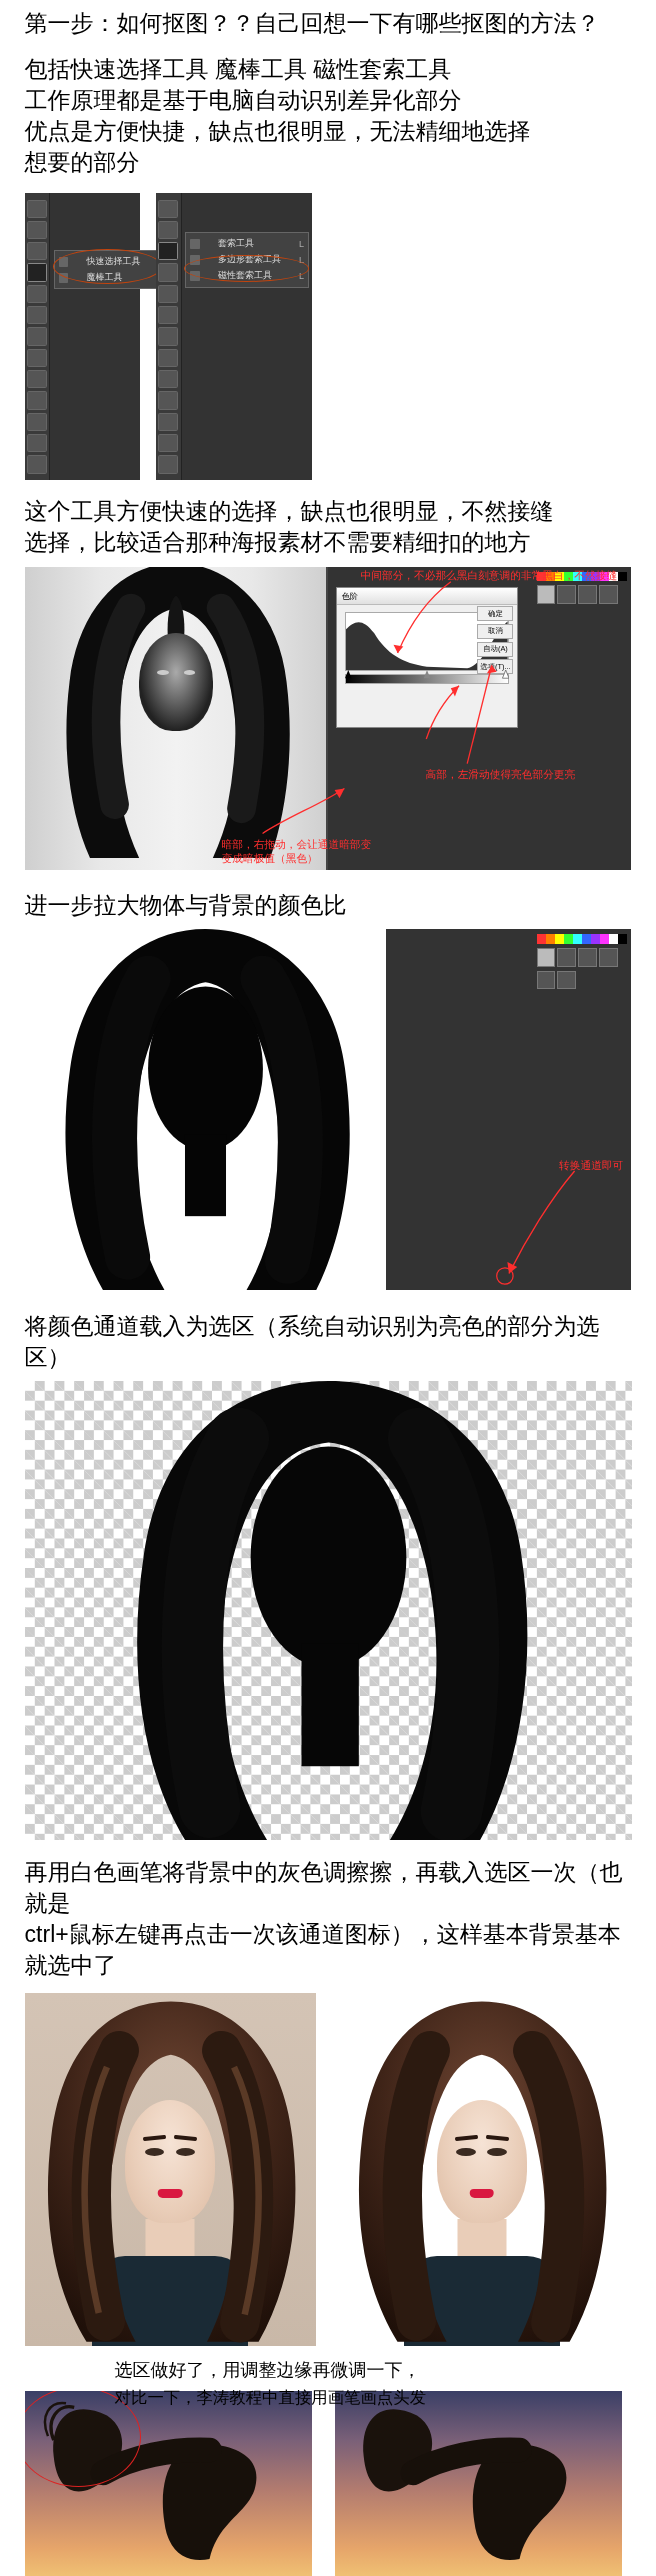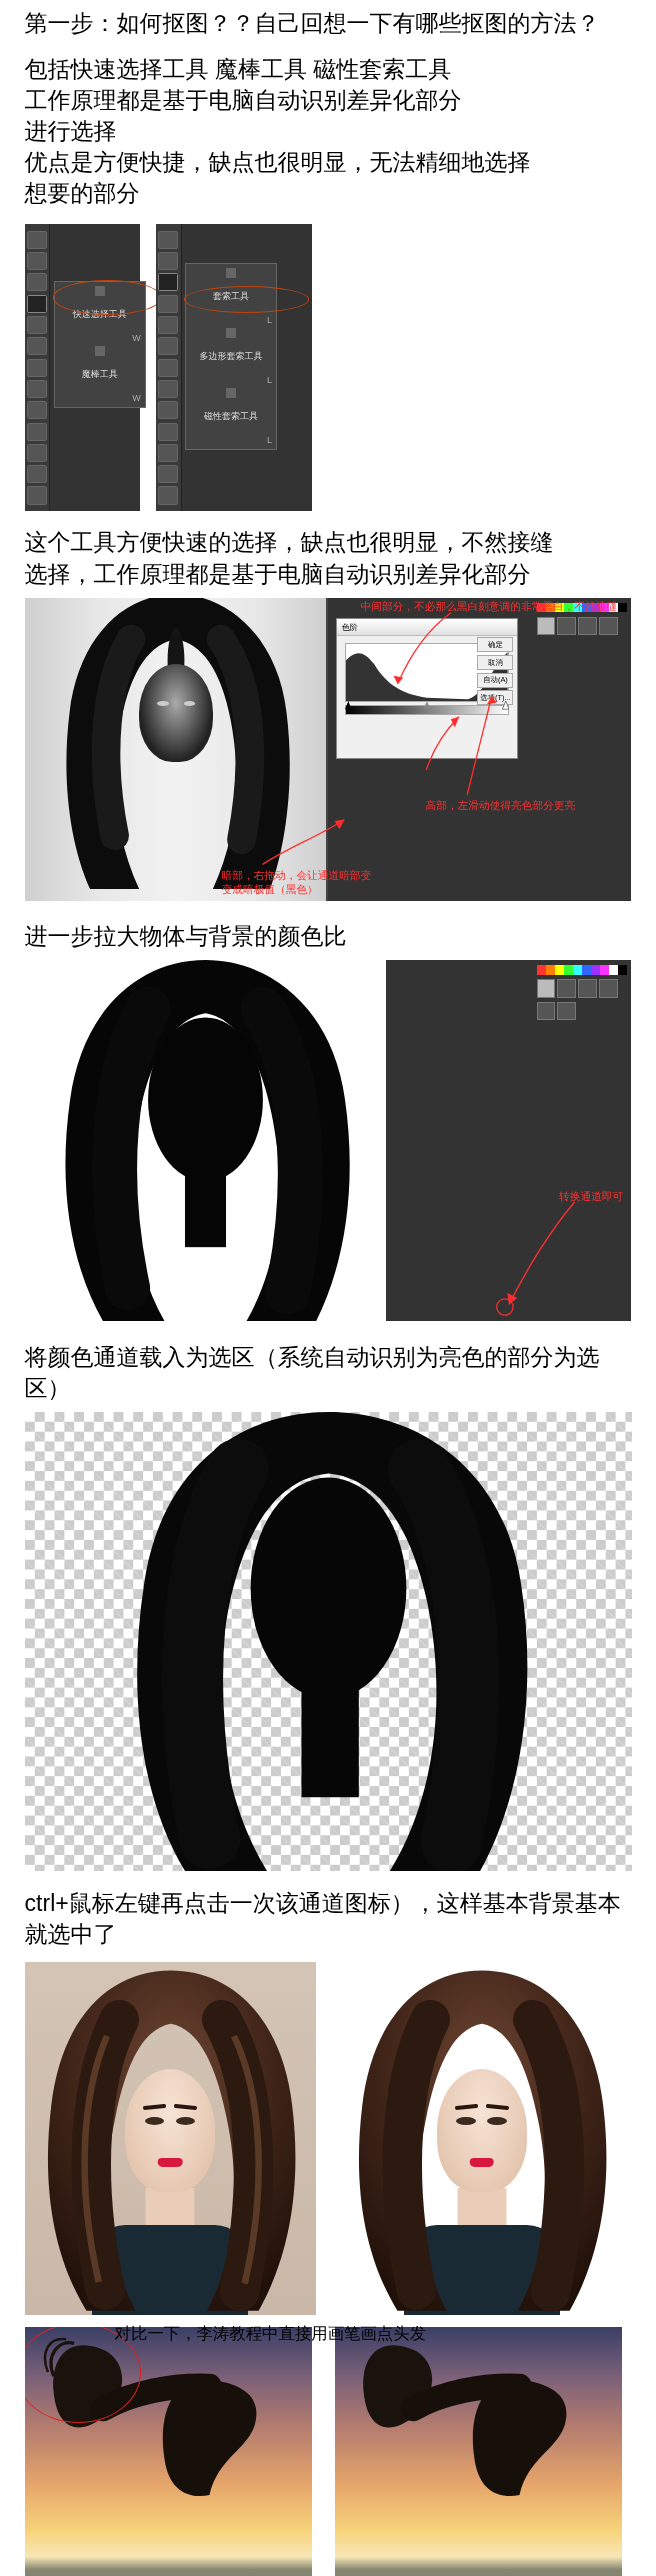--- a/index.html
+++ b/index.html
@@ -59,24 +59,23 @@
     background: #424242;
     border: 0.8px solid #666;
     padding: 2.5px 4.1px;
     font-size: 9px;
     color: #ddd;
     min-width: 82px;
   }
   .flyout-row {
     display: flex;
     align-items: center;
-    gap: 12px;
+    gap: 18px;
     padding: 1.6px 0;
     white-space: nowrap;
-    flex-direction: column;
   }
   .flyout-icon {
     width: 9.8px;
     height: 9.8px;
     background: #666;
     border-radius: 0.8px;
   }
   .flyout-key {
     margin-left: auto;
     color: #aaa;
@@ -376,21 +375,20 @@
 </style>
 </head>
 <body>
 
 <div class="wrap">
 
   <p class="line">第一步：如何抠图？？自己回想一下有哪些抠图的方法？</p>
   <div style="height:14.8px"></div>
   <p class="line">包括快速选择工具 魔棒工具 磁性套索工具</p>
   <p class="line">工作原理都是基于电脑自动识别差异化部分</p>
-  <p class="line">进行选择</p>
   <p class="line">优点是方便快捷，缺点也很明显，无法精细地选择</p>
   <p class="line">想要的部分</p>
 
   <div class="row-tools">
 
     <div class="ps-panel">
       <div class="toolbar">
         <div class="tool"></div>
         <div class="tool"></div>
         <div class="tool"></div>
@@ -451,21 +449,21 @@
           <span class="flyout-icon"></span>
           <span>磁性套索工具</span>
           <span class="flyout-key">L</span>
         </div>
       </div>
       <div class="oval" style="left:28px; top:62px; width:123px; height:24.6px;"></div>
     </div>
   </div>
 
   <p class="line">这个工具方便快速的选择，缺点也很明显，不然接缝</p>
-  <p class="line">选择，工作原理都是基于电脑自动识别差异化部分</p>
+  <p class="line">选择，比较适合那种海报素材不需要精细扣的地方</p>
 
 
   <div class="stage1">
     <div class="photo1">
       <svg class="hair1" width="303" height="303" viewBox="0 0 370 370">
         <path d="M185 5 C120 5 65 60 55 150 C45 230 55 310 80 365 L140 365 C110 300 105 230 118 160 C130 95 155 65 185 60 C215 65 240 95 252 160 C265 230 260 300 230 365 L300 365 C320 310 330 230 320 150 C310 60 250 5 185 5 Z" fill="#0c0c0c"></path>
         <path d="M130 60 C100 110 90 200 110 300" stroke="#1a1a1a" stroke-width="35" fill="none" stroke-linecap="round"></path>
         <path d="M240 60 C275 110 285 200 265 305" stroke="#1a1a1a" stroke-width="35" fill="none" stroke-linecap="round"></path>
         <path d="M185 45 C175 50 168 100 185 140 C202 100 195 50 185 45 Z" fill="#141414"></path>
       </svg>
@@ -587,20 +585,21 @@
       <g transform="translate(55,0)">
         <path d="M315 0 C205 0 110 70 90 210 C70 340 85 470 140 560 L240 560 C185 470 170 350 195 230 C220 120 265 80 315 75 C365 80 410 120 435 230 C460 350 445 470 390 560 L500 560 C550 470 570 340 550 210 C530 70 425 0 315 0 Z" fill="#080808"></path>
         <path d="M205 70 C150 160 130 330 170 520" stroke="#0c0c0c" stroke-width="75" stroke-linecap="round" fill="none"></path>
         <path d="M425 70 C485 160 505 330 465 525" stroke="#0c0c0c" stroke-width="75" stroke-linecap="round" fill="none"></path>
         <ellipse cx="315" cy="215" rx="95" ry="135" fill="#060606"></ellipse>
         <rect x="282" y="320" width="70" height="150" fill="#060606"></rect>
       </g>
     </svg>
   </div>
 
+  <p class="line">再用白色画笔将背景中的灰色调擦擦，再载入选区一次（也就是</p>
   <p class="line">ctrl+鼠标左键再点击一次该通道图标），这样基本背景基本就选中了</p>
 
   <div class="row-color">
     <div class="portrait">
       <svg width="291" height="353" style="position:absolute;left:0;top:0;z-index:3;" viewBox="0 0 355 430">
         <defs>
           <radialGradient id="hg1" cx="50%" cy="30%" r="75%">
             <stop offset="0%" stop-color="#6e4532"></stop>
             <stop offset="55%" stop-color="#3f2418"></stop>
             <stop offset="100%" stop-color="#1f1009"></stop>
@@ -641,20 +640,21 @@
       <div class="face-color">
         <div class="brow-l"></div>
           <div class="brow-r"></div>
         <div class="eye-l"></div>
           <div class="eye-r"></div>
         <div class="lips"></div>
       </div>
     </div>
   </div>
 
+  <p class="line small" style="padding-left:90px;">选区做好了，用调整边缘再微调一下，</p>
 
   <div class="row-sunset">
 
     <div class="compare-text">
       <span>对比一下，李涛教程中直接用画笔画点头发</span><br>
       
     </div>
 
     <div class="sunset">
       <div class="pony-circle"></div>

